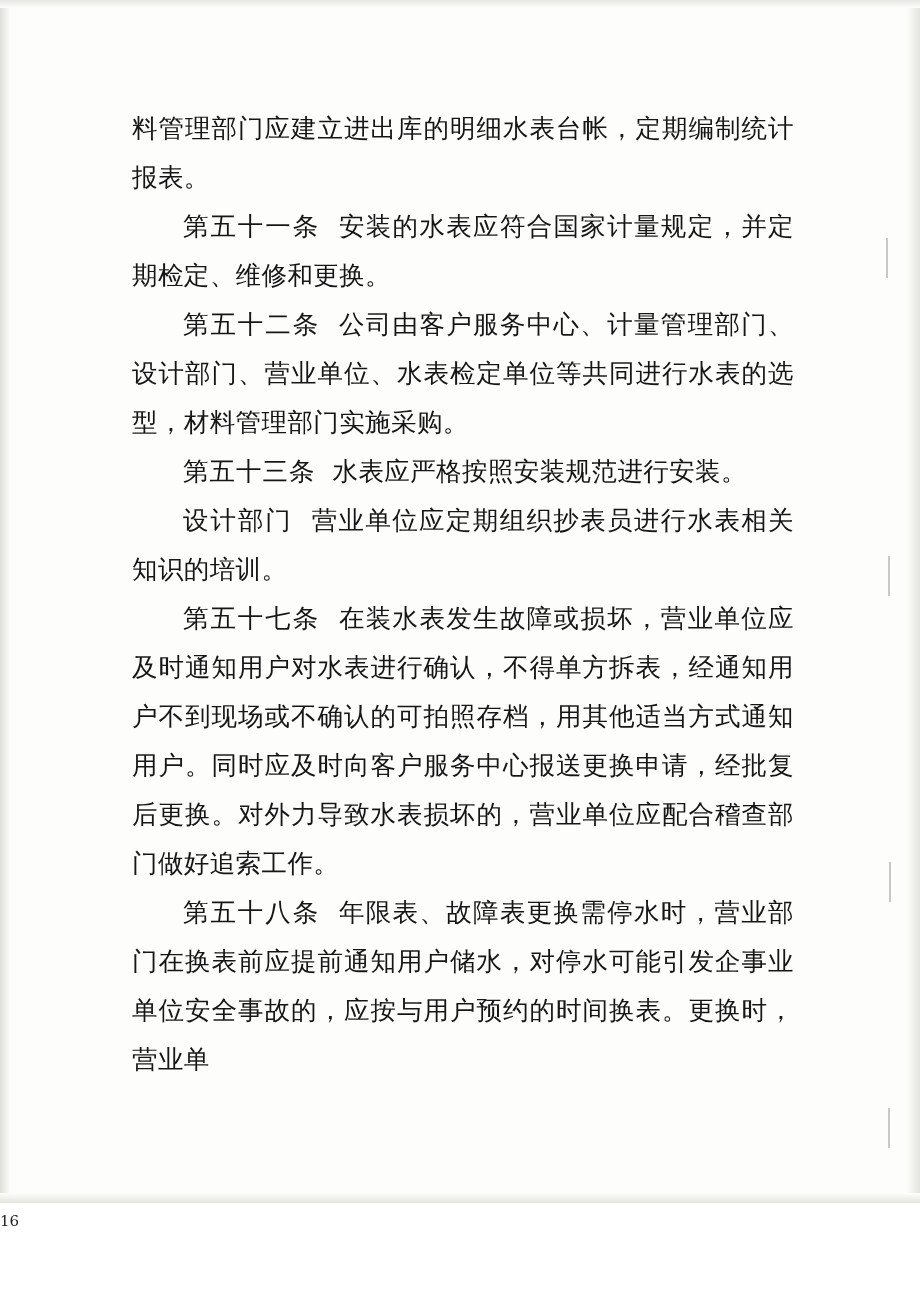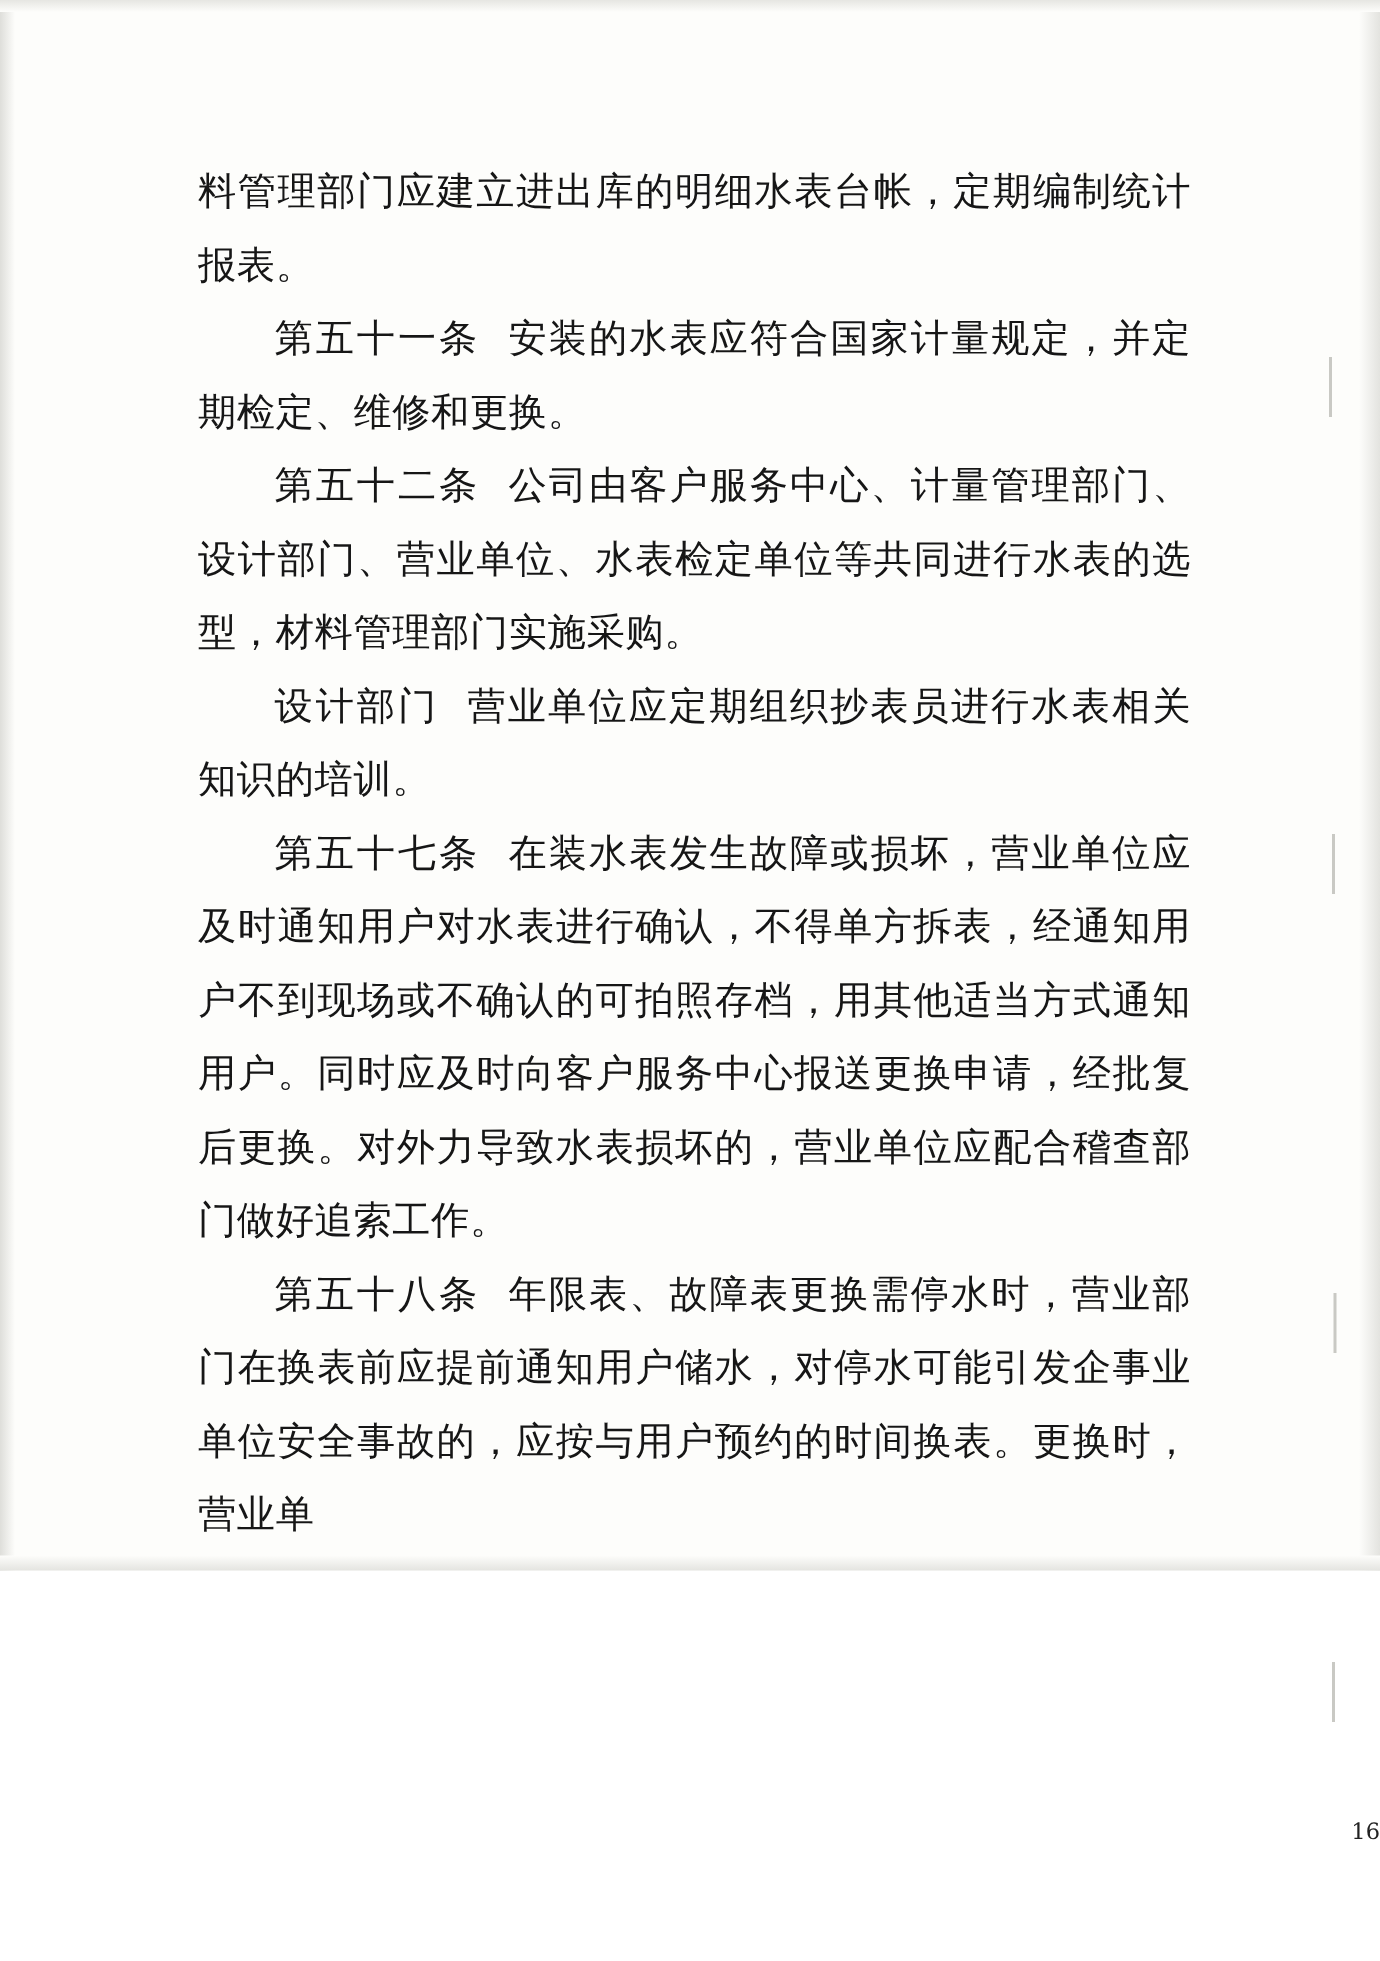--- a/index.html
+++ b/index.html
@@ -11,21 +11,21 @@
     width: 920px;
     height: 1307px;
     font-family: "DejaVu Serif", serif;
     color: #141414;
     position: relative;
     overflow: hidden;
   }
   .page {
     position: relative;
     width: 920px;
-    height: 1047px;
+    height: 1203px;
     background: #fdfdfb;
     box-sizing: border-box;
   }
   
   .edge-left, .edge-right, .edge-top, .edge-bottom {
     position: absolute;
     background: #e9e9e5;
   }
   .edge-left  { left: 0;   top: 0; width: 10px; height: 100%; background: linear-gradient(to right, #dededa, #fdfdfb); }
   .edge-right { right: 0;  top: 0; width: 14px; height: 100%; background: linear-gradient(to left, #e3e3df, #fdfdfb); }
@@ -64,21 +64,21 @@
   }
   .art-label {
     font-weight: normal;
     letter-spacing: 1px;
   }
   .page-number {
     position: absolute;
     left: 0;
     top: 1212px;
     width: 920px;
-    text-align: right;
+    text-align: left;
     font-size: 15px;
     font-family: "DejaVu Serif", serif;
     color: #222;
   }
 </style>
 </head>
 <body>
 
 <div class="page">
   <div class="edge-left"></div>
@@ -95,20 +95,23 @@
     <p class="para">
       <span>料管理部门应建立进出库的明细水表台帐，定期编制统计报表。</span>
     </p>
     <p class="para indent">
       <span class="art-label">第五十一条</span>&nbsp;&nbsp;<span>安装的水表应符合国家计量规定，并定期检定、维修和更换。</span>
     </p>
     <p class="para indent">
       <span class="art-label">第五十二条</span>&nbsp;&nbsp;<span>公司由客户服务中心、计量管理部门、设计部门、营业单位、水表检定单位等共同进行水表的选型，材料管理部门实施采购。</span>
     </p>
     <p class="para indent">
+      <span class="art-label">第五十三条</span>&nbsp;&nbsp;<span>水表应严格按照安装规范进行安装。</span>
+    </p>
+    <p class="para indent">
       <span class="art-label">设计部门</span>&nbsp;&nbsp;<span>营业单位应定期组织抄表员进行水表相关知识的培训。</span>
     </p>
     <p class="para indent">
       <span class="art-label">第五十七条</span>&nbsp;&nbsp;<span>在装水表发生故障或损坏，营业单位应及时通知用户对水表进行确认，不得单方拆表，经通知用户不到现场或不确认的可拍照存档，用其他适当方式通知用户。同时应及时向客户服务中心报送更换申请，经批复后更换。对外力导致水表损坏的，营业单位应配合稽查部门做好追索工作。</span>
     </p>
     <p class="para indent">
       <span class="art-label">第五十八条</span>&nbsp;&nbsp;<span>年限表、故障表更换需停水时，营业部门在换表前应提前通知用户储水，对停水可能引发企事业单位安全事故的，应按与用户预约的时间换表。更换时，营业单</span>
     </p>
   </div>
 

